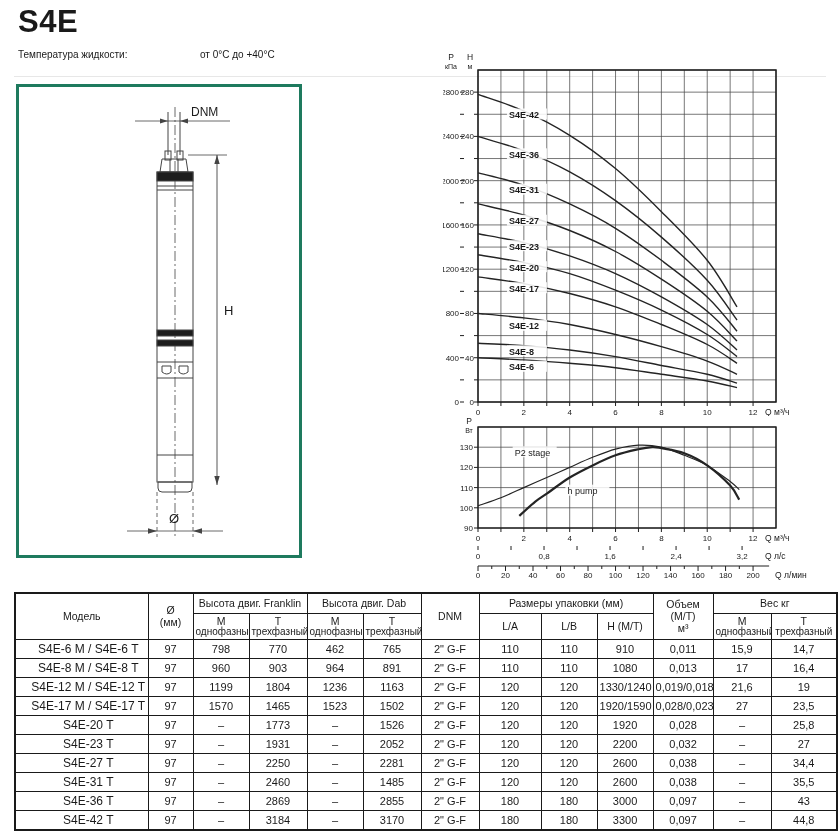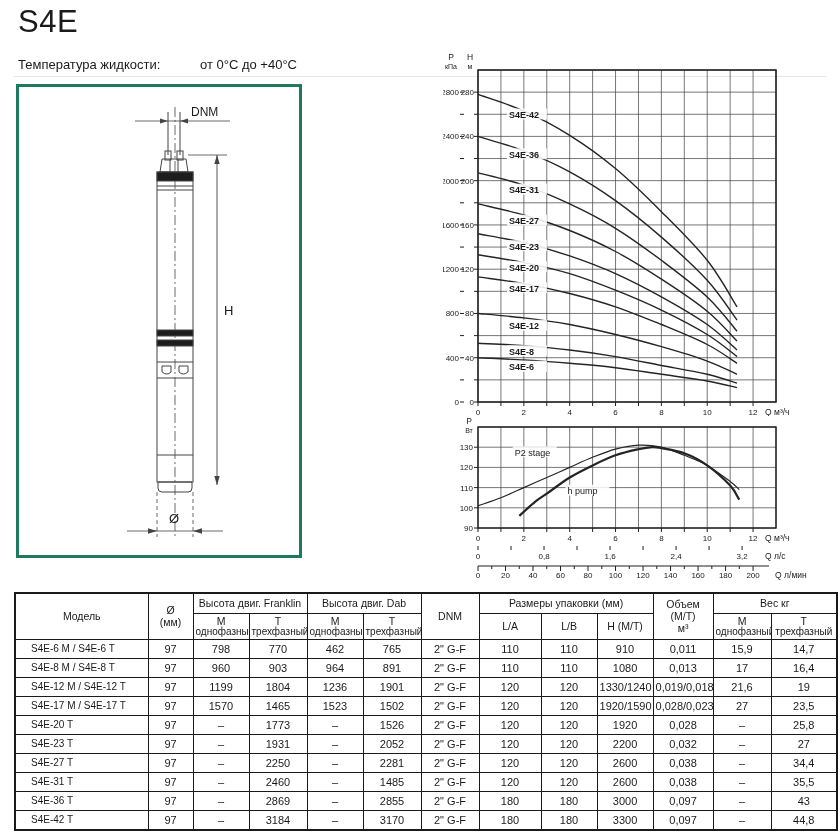--- a/index.html
+++ b/index.html
@@ -1,35 +1,35 @@
 <!DOCTYPE html>
 <html><head>
 <meta charset="utf-8">
 <style>
   html,body{margin:0;padding:0;}
   body{width:840px;height:840px;background:#fff;font-family:"Liberation Sans","DejaVu Sans",sans-serif;color:#1a1a1a;position:relative;overflow:hidden;}
   #page{position:absolute;inset:0;}
   .abs{position:absolute;}
-  #title{left:18px;top:4px;font-size:31px;font-weight:normal;letter-spacing:.5px;}
-  #subtitle{left:18px;top:49px;font-size:13px;margin-top:8px;}
+  #title{left:18px;top:4px;font-size:31px;font-weight:bold;letter-spacing:.5px;}
+  #subtitle{left:18px;top:49px;font-size:10px;}
   #subtitle .val{position:absolute;left:182px;top:0;white-space:nowrap;}
   #divider{left:14px;top:76px;width:812px;height:1px;background:#e7e7e7;}
   #pump-box{left:16px;top:84px;width:280px;height:468px;border:3px solid #1e7a5e;background:#fff;}
   svg text{font-family:"Liberation Sans","DejaVu Sans",sans-serif;fill:#1a1a1a;}
   .chart-svg{position:absolute;}
   table#spec{position:absolute;left:14px;top:592px;width:822px;border-collapse:collapse;table-layout:fixed;font-size:11px;background:#fff;}
   table#spec th,table#spec td{border:1px solid #1a1a1a;padding:0 2px;text-align:center;vertical-align:middle;font-weight:normal;overflow:hidden;white-space:nowrap;}
   table#spec{border:2px solid #1a1a1a;}
   table#spec thead th{font-size:10.5px;line-height:1.15;}
   table#spec .pre{white-space:pre-line;}
   table#spec .phase{font-size:10px;display:block;line-height:1;}
   table#spec .grp{height:20px;}
   table#spec .sub{height:26px;}
   table#spec tbody td{height:18px;font-size:11px;}
-  table#spec tbody td.model{text-align:left;padding-left:15px;font-size:10px;}
+  table#spec tbody td.model{text-align:center;padding-left:15px;font-size:12px;}
 </style>
 </head>
 <body>
 
 <div id="page">
 
   <div class="abs" id="title">S4E</div>
 
   <div class="abs" id="subtitle">
     <span>Температура жидкости:</span>
@@ -420,21 +420,21 @@
           <td>0,013</td>
           <td>17</td>
           <td>16,4</td>
         </tr>
         <tr>
           <td class="model">S4E-12 M / S4E-12 T</td>
           <td>97</td>
           <td>1199</td>
           <td>1804</td>
           <td>1236</td>
-          <td>1901</td>
+          <td>1163</td>
           <td>2" G-F</td>
           <td>120</td>
           <td>120</td>
           <td>1330/1240</td>
           <td>0,019/0,018</td>
           <td>21,6</td>
           <td>19</td>
         </tr>
         <tr>
           <td class="model">S4E-17 M / S4E-17 T</td>

